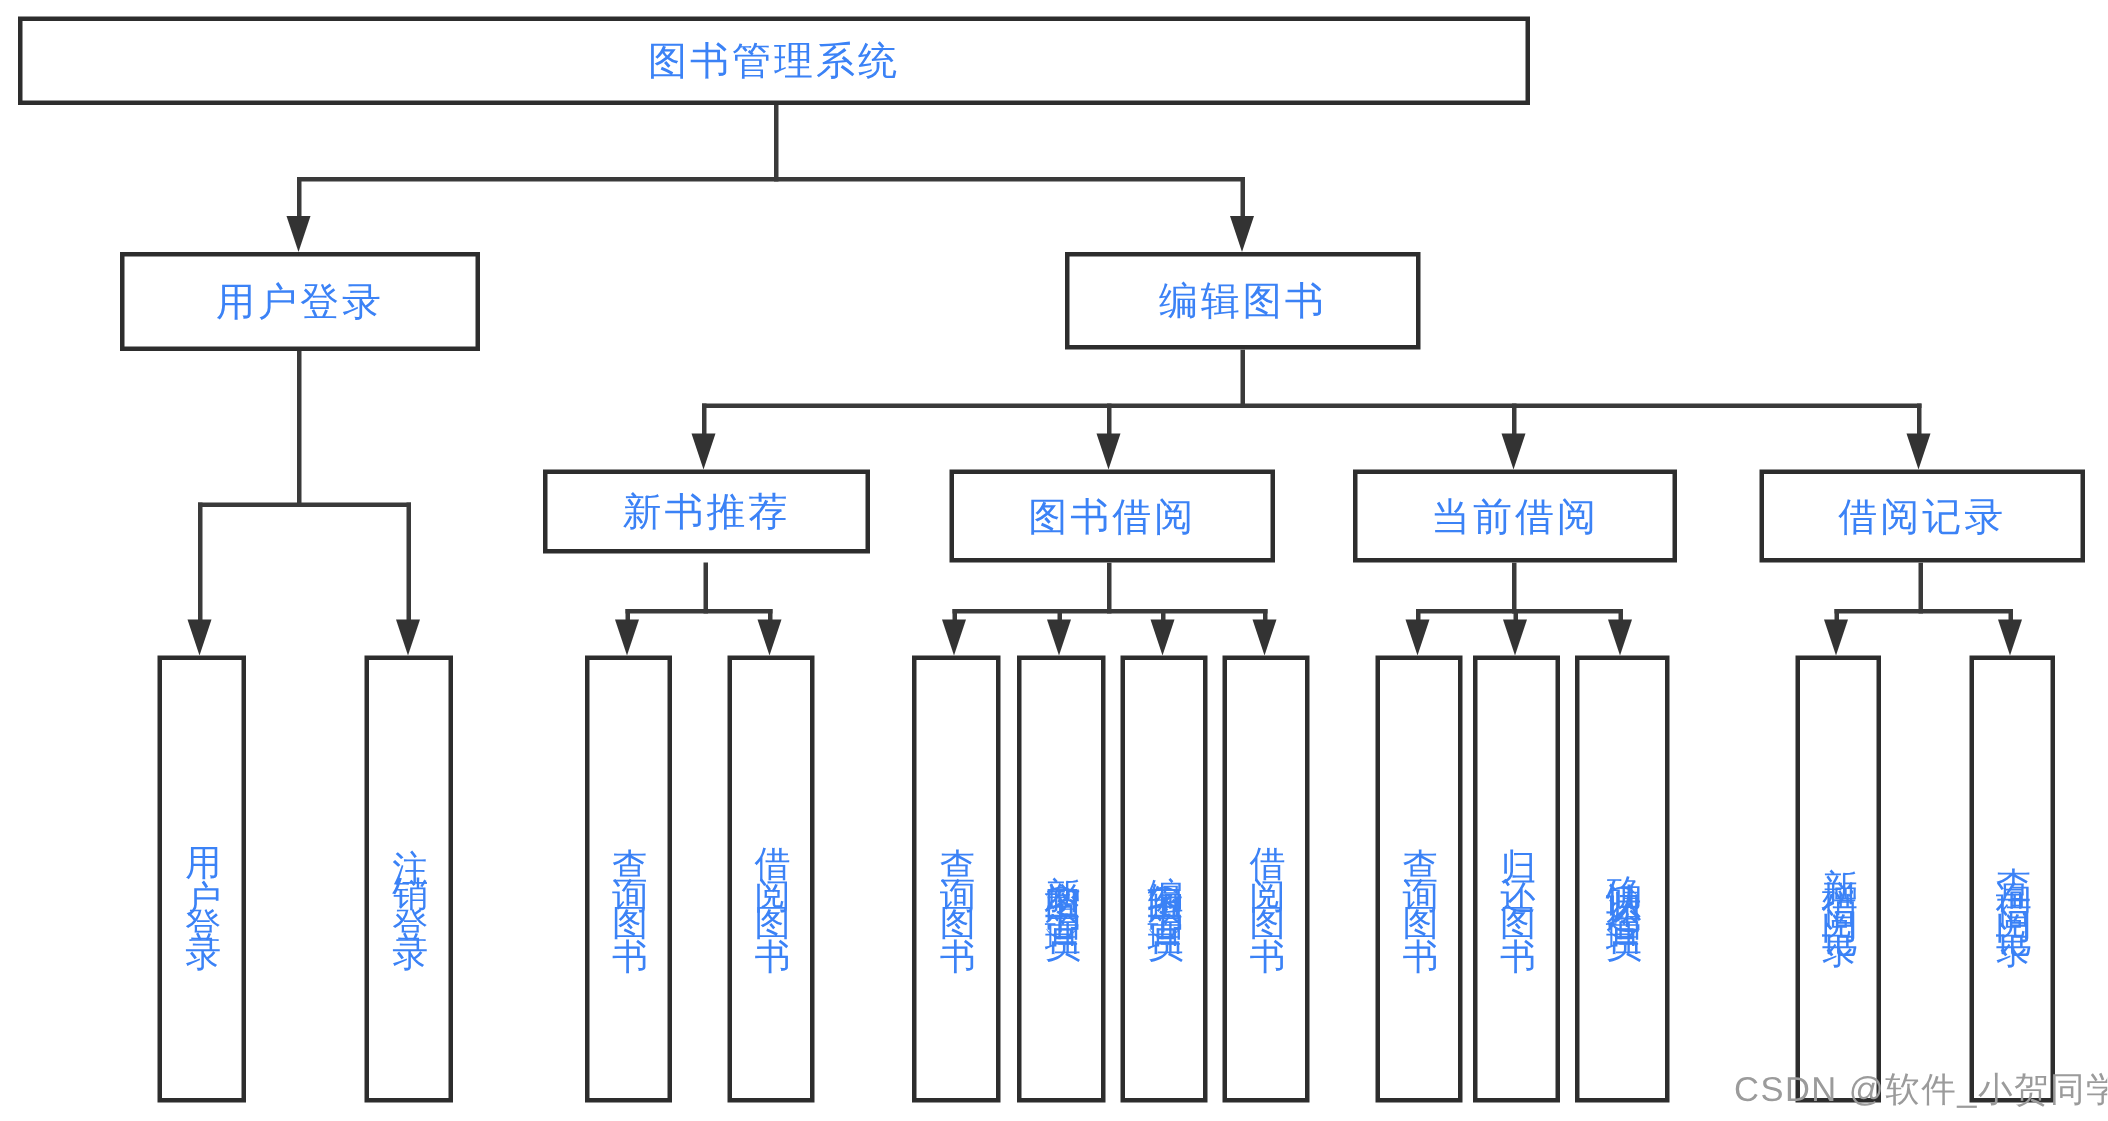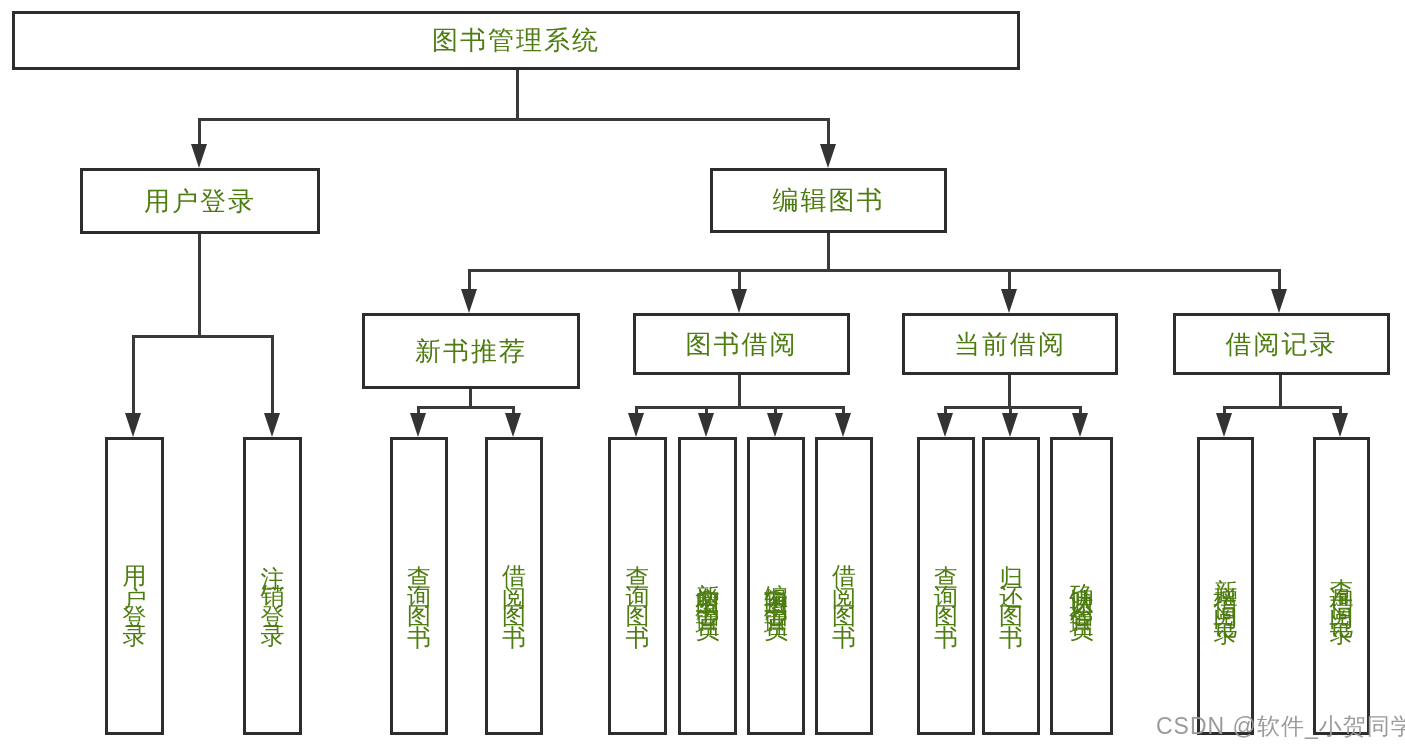--- a/index.html
+++ b/index.html
@@ -11,21 +11,21 @@
     overflow:hidden;
   }
   .box{
     position:absolute;
     box-sizing:border-box;
     background:#ffffff;
     border:3px solid #2d2d2d;
     display:flex;
     align-items:center;
     justify-content:center;
-    color:#4d7c0f;
+    color:#3b82f6;
     font-size:26px;
     letter-spacing:2px;
     z-index:2;
   }
   .leaf{
     font-size:24px;
   }
   .leaf .vtext{
     writing-mode:vertical-rl;
     text-orientation:mixed;
@@ -90,21 +90,21 @@
   <div class="hline" style="left:468px;top:269px;width:813px;"></div>
   <div class="vline" style="left:468px;top:269px;height:22px;"></div>
   <div class="vline" style="left:738px;top:269px;height:22px;"></div>
   <div class="vline" style="left:1008px;top:269px;height:22px;"></div>
   <div class="vline" style="left:1278px;top:269px;height:22px;"></div>
   <div class="arrow" style="left:461px;top:289px;"></div>
   <div class="arrow" style="left:731px;top:289px;"></div>
   <div class="arrow" style="left:1001px;top:289px;"></div>
   <div class="arrow" style="left:1271px;top:289px;"></div>
 
-  <div class="box" style="left:362px;top:313px;width:218px;height:76px;">
+  <div class="box" style="left:362px;top:313px;width:218px;height:56px;">
     <span>新书推荐</span>
   </div>
   <div class="box" style="left:902px;top:313px;width:216px;height:62px;">
     <span>当前借阅</span>
   </div>
   <div class="box" style="left:633px;top:313px;width:217px;height:62px;">
     <span>图书借阅</span>
   </div>
   <div class="box" style="left:1173px;top:313px;width:217px;height:62px;">
     <span>借阅记录</span>

